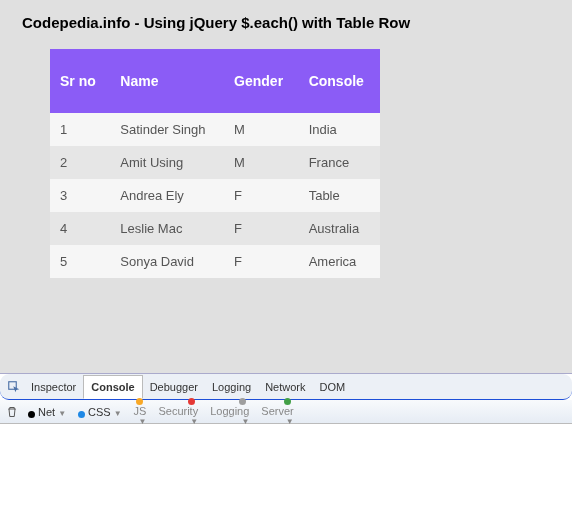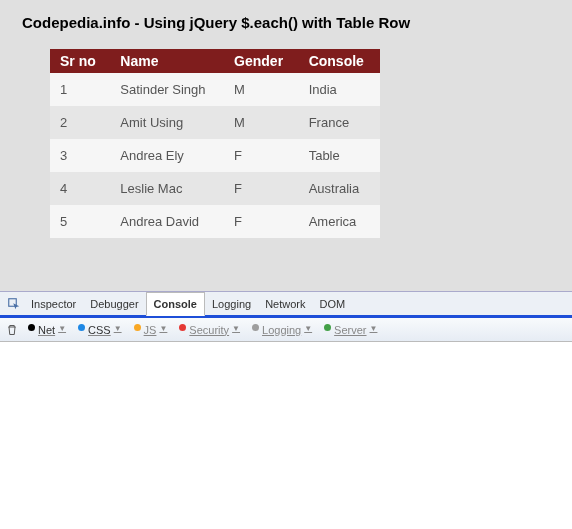--- a/index.html
+++ b/index.html
@@ -1,33 +1,33 @@
 <!DOCTYPE html>
 <html><head>
 <meta charset="utf-8">
 <style>
 * { box-sizing: border-box; margin: 0; padding: 0; }
 body { font-family: Arial, sans-serif; font-size: 13px; width: 572px; height: 529px; background: #fff; overflow: hidden; }
-.page-top { background: #e0e0e0; padding: 14px 22px 18px 22px; height: 291px; }
+.page-top { background: #e0e0e0; padding: 14px 22px 18px 22px; height: 373px; }
 .page-title { font-size: 15px; font-weight: bold; color: #000; margin-bottom: 18px; }
 .data-table { border-collapse: collapse; background: #fff; width: 330px; margin-left: 28px; margin-bottom: 22px; }
-.data-table th { background: #7f1d1d; color: #fff; font-weight: bold; text-align: left; padding: 4px 10px; font-size: 14px; }
+.data-table th { background: #8b5cf6; color: #fff; font-weight: bold; text-align: left; padding: 24px 10px; font-size: 14px; }
 .data-table td { padding: 9px 10px; color: #555; font-size: 13px; }
 .data-table tr:nth-child(odd) td { background: #f6f6f6; }
 .data-table tr:nth-child(even) td { background: #e6e6e6; }
 .try-btn { background: #3fad46; color: #fff; border: none; padding: 12px 22px; font-size: 13px; margin-left: 28px; cursor: pointer; }
 .devtools { border-top: 1px solid #aac; }
-.tabs-row { display: flex; align-items: center; background: #ecf0f6; border-bottom: 3px solid #1d4ed8; height: 26px; padding: 0 4px; font-size: 11px; color: #333; }
+.tabs-row { display: flex; align-items: center; background: #ecf0f6; border-bottom: 1px solid #1d4ed8; height: 26px; padding: 0 4px; font-size: 11px; color: #333; border-radius: 9px; }
 .pick-icon { width: 12px; height: 12px; margin: 0 4px; }
 .tab { padding: 5px 7px; cursor: pointer; color: #333; font-size: 11px; }
 .tab.active { background: #fff; border: 1px solid #bbb; border-bottom: 1px solid #fff; margin-bottom: -1px; font-weight: bold; }
 .filters-row { display: flex; align-items: center; background: linear-gradient(#f8fafc,#e6ecf4); border-bottom: 1px solid #bbb; height: 24px; padding: 0 4px; font-size: 11px; }
 .trash-icon { width: 12px; height: 12px; margin: 0 6px 0 2px; }
-.filter { display: inline-flex; align-items: flex-start; padding: 2px 4px; margin-right: 4px; cursor: pointer; color: #333; text-decoration: underline; text-decoration-color: #888; }
-.filter.inactive { color: #888; }
+.filter { display: inline-flex; align-items: flex-end; padding: 2px 4px; margin-right: 4px; cursor: pointer; color: #333; text-decoration-color: #888; }
+.filter.inactive { color: #888; flex-direction: column; }
 .dot { width: 7px; height: 7px; border-radius: 50%; margin-right: 3px; display: inline-block; }
 .chev { margin-left: 3px; font-size: 8px; color: #888; }
 .console-body { background: #fff; height: 104px; }
 </style>
 </head>
 <body>
 
 <div class="page-top">
   <h2 class="page-title">Codepedia.info - Using jQuery $.each() with Table Row</h2>
 
@@ -60,38 +60,38 @@
           <td>Table</td>
         </tr>
       <tr>
           <td>4</td>
           <td>Leslie Mac</td>
           <td>F</td>
           <td>Australia</td>
         </tr>
       <tr>
           <td>5</td>
-          <td>Andrea David</td>
+          <td>Sonya David</td>
           <td>F</td>
           <td>America</td>
         </tr>
     </tbody>
   </table>
 
 </div>
 
 <div class="devtools">
   <div class="tabs-row">
     <svg class="pick-icon" viewBox="0 0 16 16">
         <rect x="1" y="1" width="10" height="10" fill="none" stroke="#4a6fa5" stroke-width="1.5"></rect>
         <path d="M7 7 L15 11 L11 12 L10 15 Z" fill="#4a6fa5"></path>
       </svg>
     <span class="tab">Inspector</span>
+    <span class="tab active">Console</span>
     <span class="tab">Debugger</span>
-    <span class="tab active">Console</span>
     <span class="tab">Logging</span>
     <span class="tab">Network</span>
     <span class="tab">DOM</span>
   </div>
   <div class="filters-row">
     <svg class="trash-icon" viewBox="0 0 16 16">
         <path d="M3 4h10M5 4V2h6v2M4 4l1 10h6l1-10" fill="none" stroke="#555" stroke-width="1.3"></path>
       </svg>
     <span class="filter">
         <span class="dot" style="background:#000000"></span>

